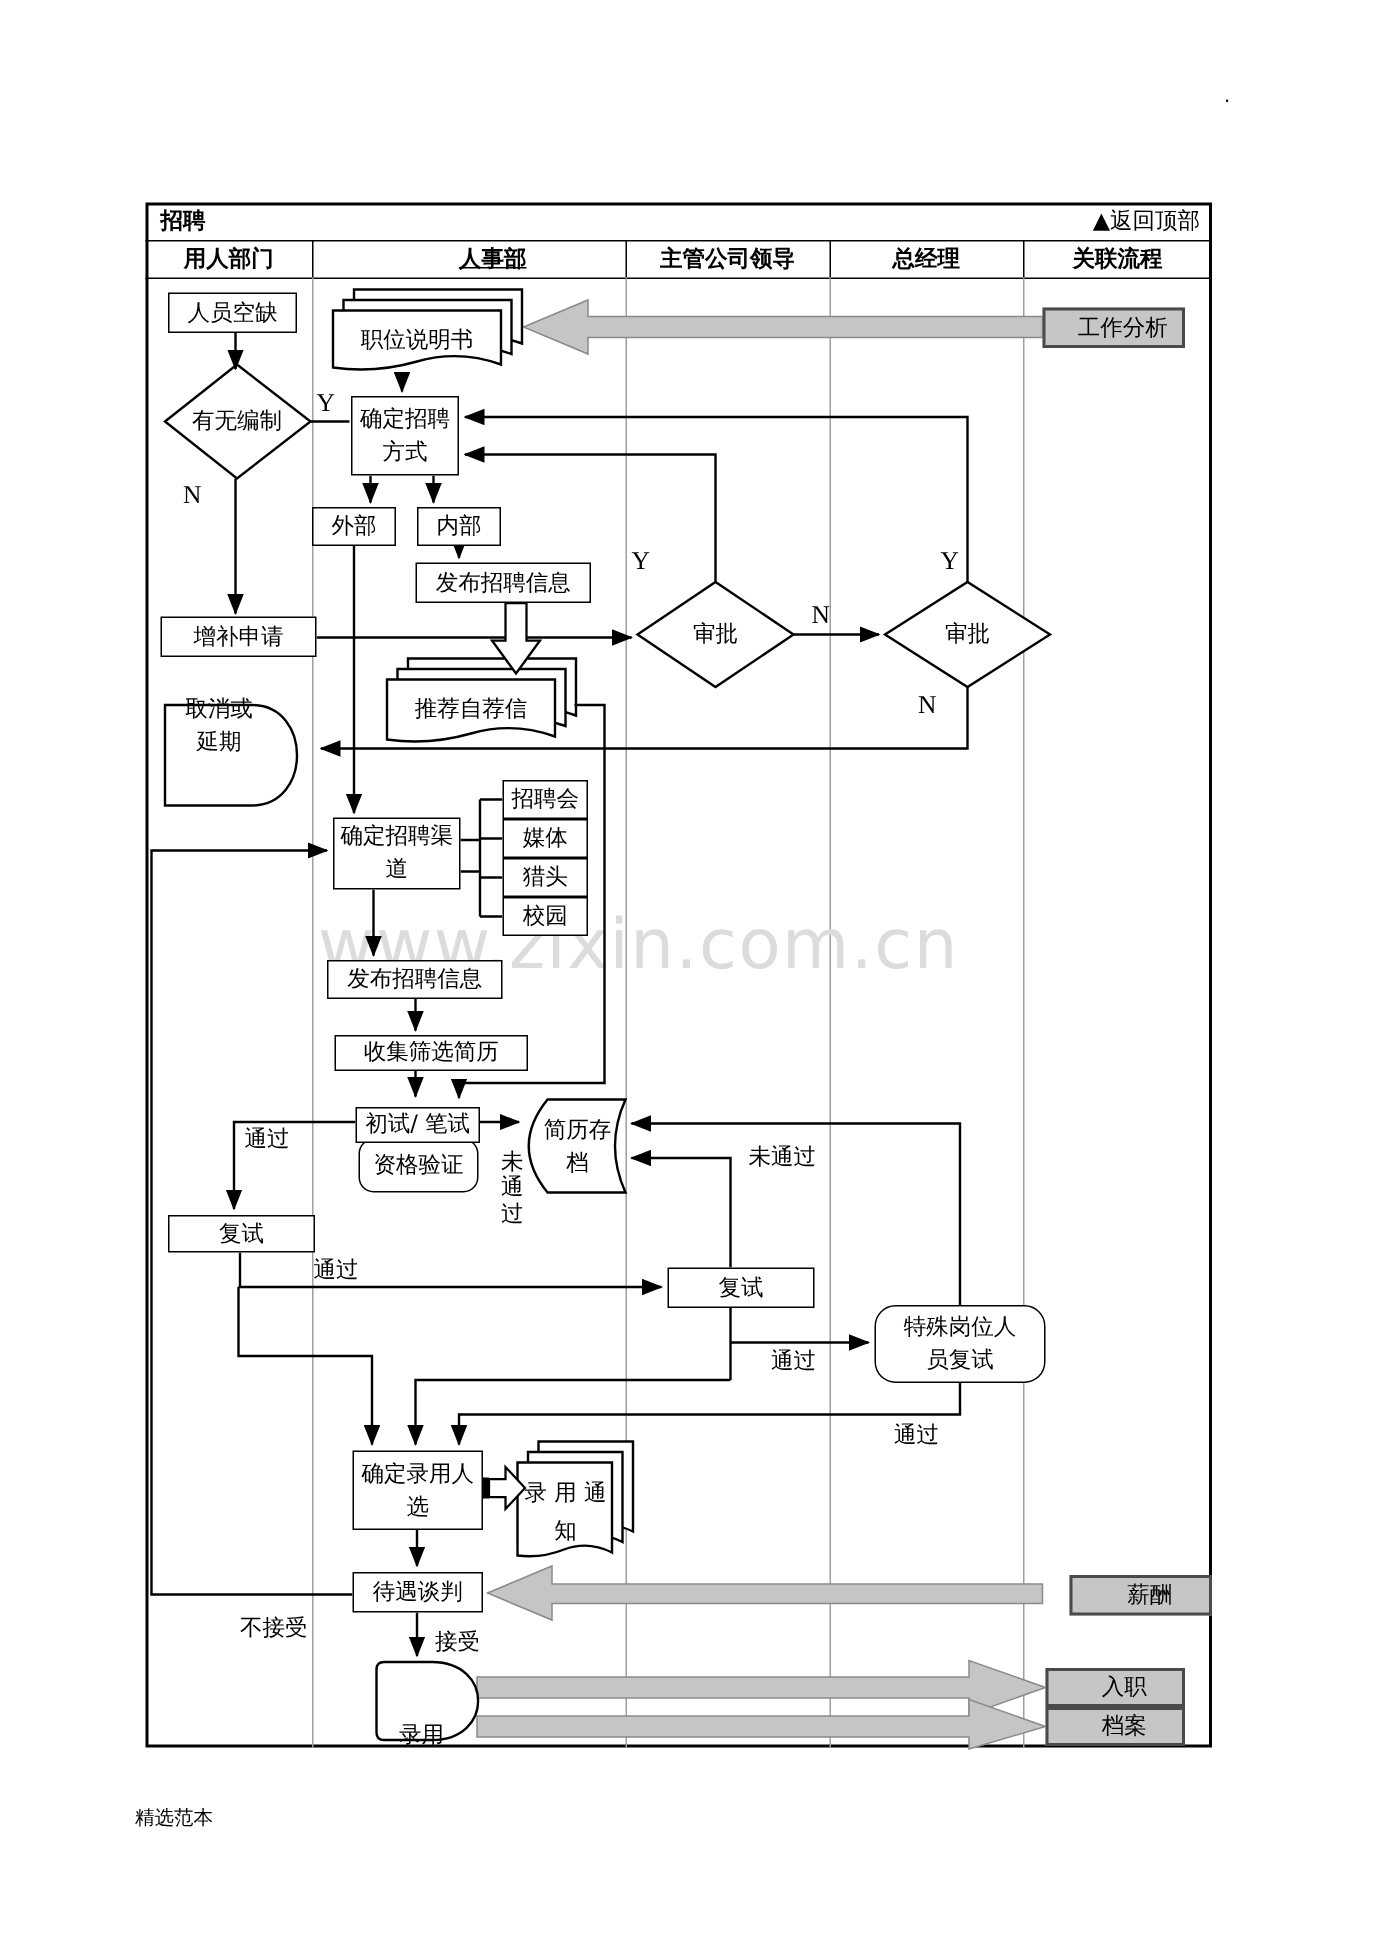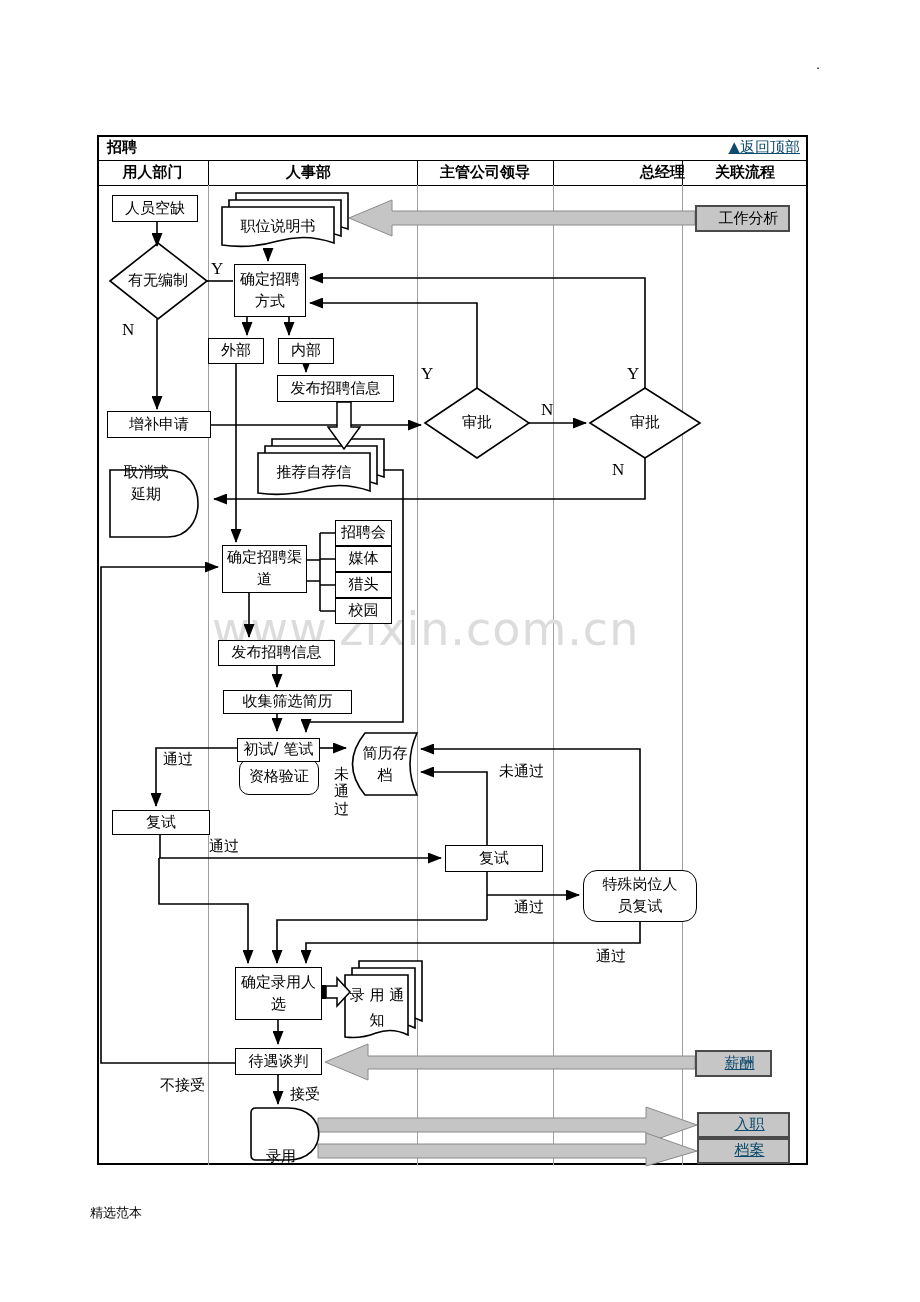--- a/index.html
+++ b/index.html
@@ -7,21 +7,21 @@
           font-family:"DejaVu Sans","Liberation Sans",sans-serif;color:#000;}
   .abs{position:absolute;box-sizing:border-box;}
   .box{position:absolute;box-sizing:border-box;border:1.5px solid #000;background:#fff;
        display:flex;align-items:center;justify-content:center;text-align:center;
        font-size:15px;line-height:1.45;}
   .olay{position:absolute;box-sizing:border-box;display:flex;align-items:center;justify-content:center;
         text-align:center;font-size:15px;line-height:1.45;background:transparent;}
   .lbl{position:absolute;font-size:15px;line-height:1.15;white-space:nowrap;}
   .sn{font-family:"Liberation Serif","DejaVu Serif",serif;font-size:17px;}
   .gray{background:#c6c6c6;border:2px solid #4a4a4a;padding-left:12px;}
-  .link{color:#0c4a6e;text-decoration:underline;}
+  .link{color:#000000;}
   .hline{position:absolute;background:#000;height:1px;}
   .vline-b{position:absolute;background:#000;width:1px;}
   .vline-g{position:absolute;background:#9f9f9f;width:1px;}
   .hdr{position:absolute;display:flex;align-items:center;justify-content:center;
        font-weight:bold;font-size:15px;}
   #wm{position:absolute;left:212px;top:602px;font-size:46px;letter-spacing:1px;
       color:#dcdcdc;white-space:nowrap;}
   svg{position:absolute;left:0;top:0;}
   .vert{white-space:normal;width:17px;text-align:center;}
 </style>
@@ -42,23 +42,23 @@
   <div class="vline-b" style="left:682px;top:160px;height:25px;"></div>
   <div class="vline-g" style="left:208px;top:185px;height:980px;"></div>
   <div class="vline-g" style="left:417px;top:185px;height:980px;"></div>
   <div class="vline-g" style="left:553px;top:185px;height:980px;"></div>
   <div class="vline-g" style="left:682px;top:185px;height:980px;"></div>
 
   <div class="lbl" style="left:107px;top:139px;font-weight:bold;font-size:15px;">招聘</div>
   <a class="lbl link" style="left:688px;top:139px;width:112px;text-align:right;font-size:15px;cursor:pointer;">▲返回顶部</a>
 
   <div class="hdr" style="left:97px;top:161px;width:111px;height:23px;">用人部门</div>
-  <div class="hdr" style="left:204px;top:161px;width:209px;height:23px;">人事部</div>
+  <div class="hdr" style="left:224px;top:161px;width:209px;height:23px;text-decoration:underline;">人事部</div>
   <div class="hdr" style="left:417px;top:161px;width:136px;height:23px;">主管公司领导</div>
-  <div class="hdr" style="left:553px;top:161px;width:129px;height:23px;padding-left:45px;">总经理</div>
+  <div class="hdr" style="left:553px;top:161px;width:129px;height:23px;">总经理</div>
   <div class="hdr" style="left:682px;top:161px;width:126px;height:23px;">关联流程</div>
 
   <div id="wm">www.zixin.com.cn</div>
 
   <svg width="920" height="1302" viewBox="0 0 920 1302">
     <defs>
       <marker id="arr" markerUnits="userSpaceOnUse" markerWidth="14" markerHeight="11" refX="13" refY="5.5" orient="auto">
         <path d="M0,0 L14,5.5 L0,11 Z" fill="#000"></path>
       </marker>
     </defs>
@@ -158,21 +158,21 @@
   <div class="box" style="left:239px;top:759px;width:80px;height:36px;border-radius:10px;">资格验证</div>
   <div class="box" style="left:237px;top:738px;width:83px;height:24px;">初试/ 笔试</div>
   <div class="box" style="left:235px;top:967px;width:87px;height:53px;">确定录用人选</div>
   <div class="box" style="left:235px;top:1048px;width:87px;height:27px;">待遇谈判</div>
 
   <div class="box" style="left:445px;top:845px;width:98px;height:27px;">复试</div>
 
   <div class="box" style="left:583px;top:870px;width:114px;height:52px;border-radius:14px;padding:16px 15px;">特殊岗位人员复试</div>
 
   <div class="box gray" style="left:695px;top:205px;width:95px;height:27px;">工作分析</div>
-  <div class="box gray" style="left:695px;top:1050px;width:77px;height:27px;">
+  <div class="box gray" style="left:713px;top:1050px;width:95px;height:27px;">
       <span class="link">薪酬</span>
     </div>
   <div class="box gray" style="left:697px;top:1112px;width:93px;height:26px;">
       <span class="link">入职</span>
     </div>
   <div class="box gray" style="left:697px;top:1138px;width:93px;height:26px;">
       <span class="link">档案</span>
     </div>
 
   <div class="olay" style="left:113px;top:266px;width:90px;height:30px;">有无编制</div>

